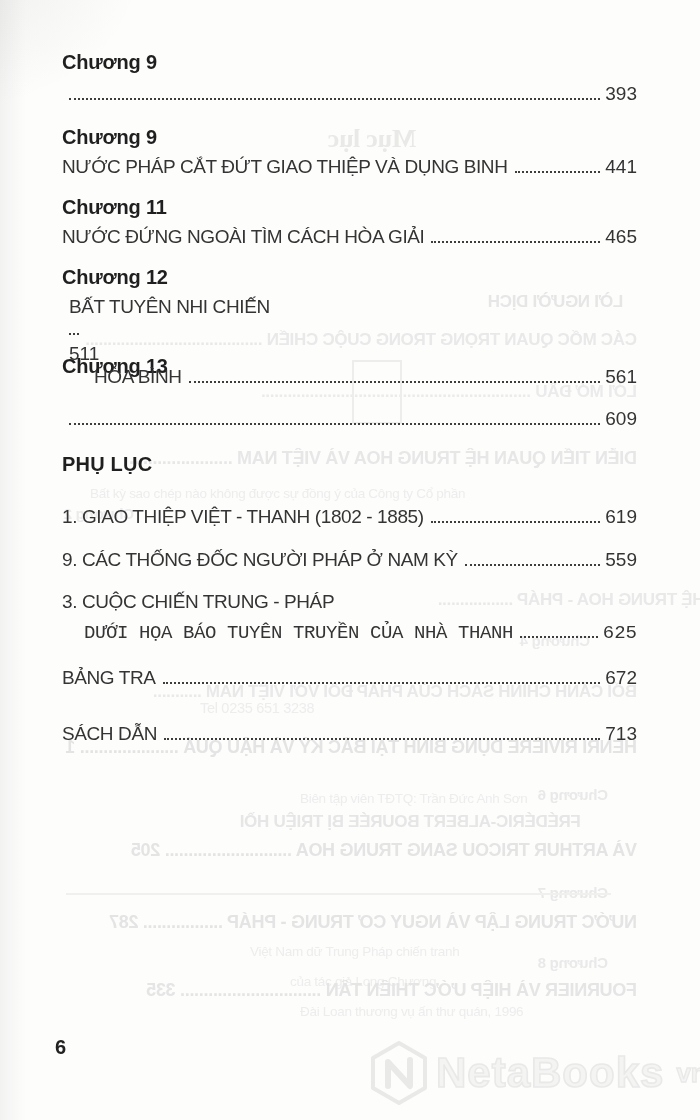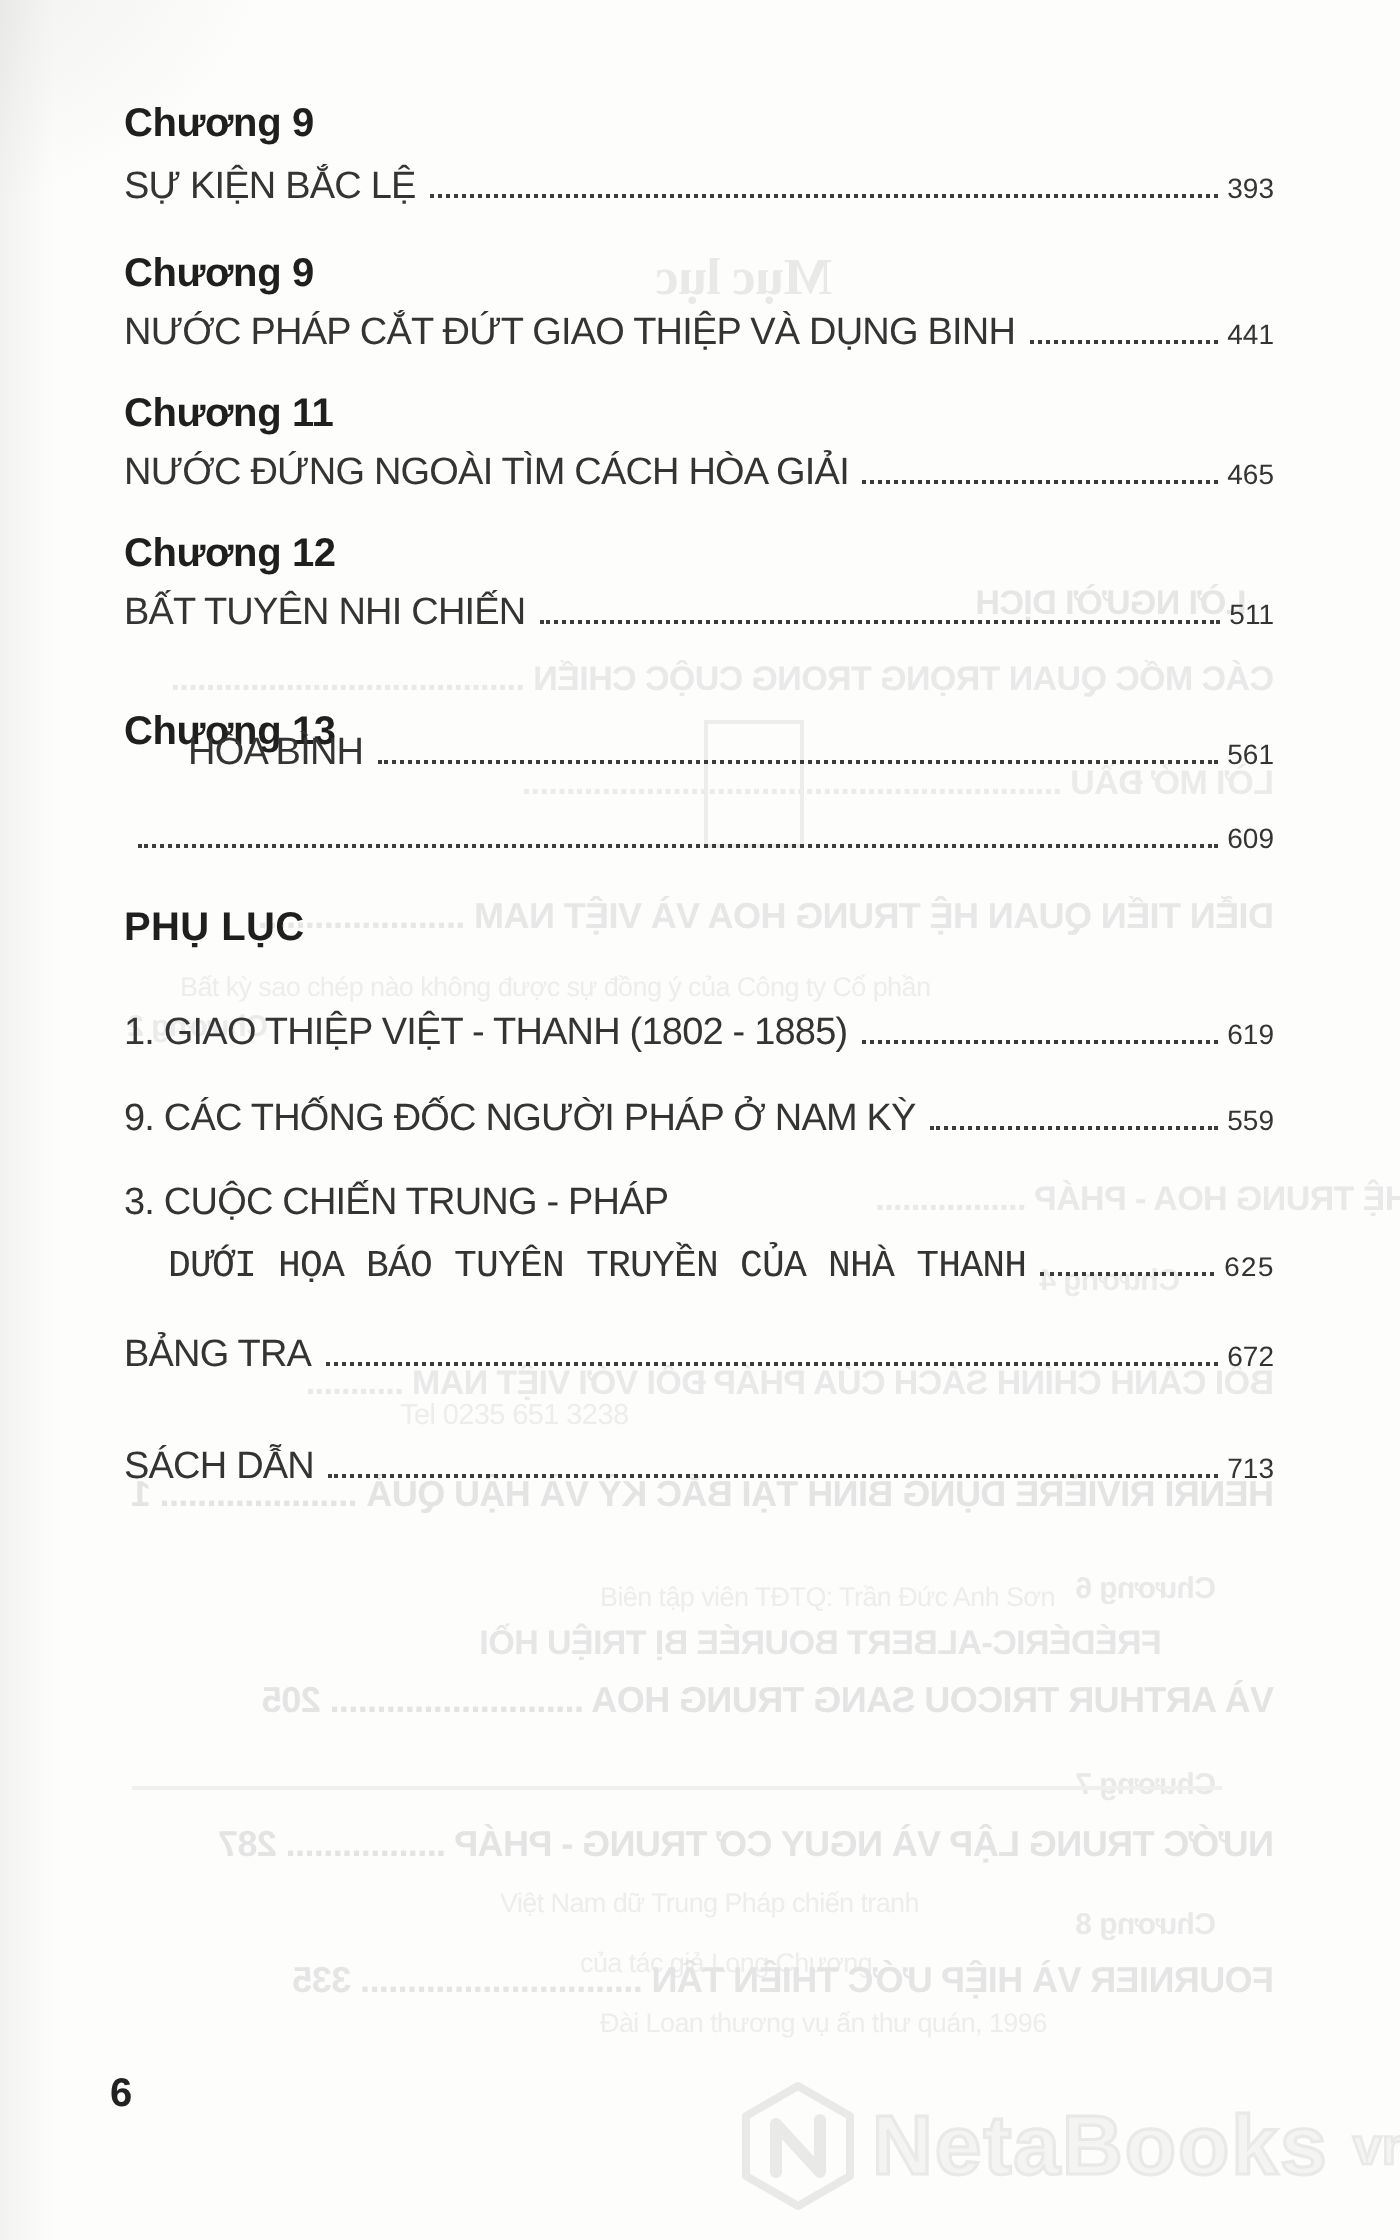--- a/index.html
+++ b/index.html
@@ -18,27 +18,27 @@
   
   .row{
     position:absolute;left:62px;right:63px;
     display:flex;align-items:baseline;
     font-size:19px;letter-spacing:-0.4px;
     color:#343434;line-height:28px;white-space:nowrap;
   }
   .chap-label{font-weight:700;font-size:20px;letter-spacing:-0.2px;color:#1f1f1f;}
   .appendix-heading{font-weight:700;font-size:20px;letter-spacing:0.2px;color:#1f1f1f;}
   .leader{flex:1 1 12px;min-width:10px;border-bottom:2.3px dotted #3d3d3d;margin:0 5px 5px 7px;}
-  .pnum{font-size:14px;color:#343434;letter-spacing:0;}
+  .pnum{font-size:19px;color:#343434;letter-spacing:0;}
   .indent2{padding-left:22px;}
 
   .r-ch9l{top:48px;}   .r-ch9t{top:80px;}
   .r-ch10l{top:123px;} .r-ch10t{top:153px;}
   .r-ch11l{top:193px;} .r-ch11t{top:223px;}
-  .r-ch12l{top:263px;} .r-ch12t{top:293px;}
+  .r-ch12l{top:263px;} .r-ch12t{top:293px;flex-direction:column;}
   .r-ch13l{top:333px;margin-top:19px;} .r-ch13t{top:363px;margin-left:32px;}
   .r-refs{top:405px;}
   .r-apph{top:450px;}
   .r-app1{top:503px;}
   .r-app2{top:546px;}
   .r-app3a{top:588px;}
   .r-app3b{top:619px;font-family:Liberation Mono, monospace;}
   .r-bang{top:664px;}
   .r-sach{top:720px;}
 
@@ -131,21 +131,20 @@
   <div class="bl soft bl18">Việt Nam dữ Trung Pháp chiến tranh</div>
   <div class="bl mir bl19">Chương 8</div>
   <div class="bl soft bl20">của tác giả Long Chương</div>
   <div class="bl mir bl-row bl21">FOURNIER VÀ HIỆP ƯỚC THIÊN TÂN .............................. 335</div>
   <div class="bl soft bl22">Đài Loan thương vụ ấn thư quán, 1996</div>
   <div class="bleed-box"></div>
   <div class="bleed-rule"></div>
 
   <div class="row r-ch9l chap-label">Chương 9</div>
   <div class="row r-ch9t">
-    <span>SỰ KIỆN BẮC LỆ</span>
     <span class="leader"></span>
     <span class="pnum">393</span>
   </div>
 
   <div class="row r-ch10l chap-label">Chương 9</div>
   <div class="row r-ch10t">
     <span>NƯỚC PHÁP CẮT ĐỨT GIAO THIỆP VÀ DỤNG BINH</span>
     <span class="leader"></span>
     <span class="pnum">441</span>
   </div>

